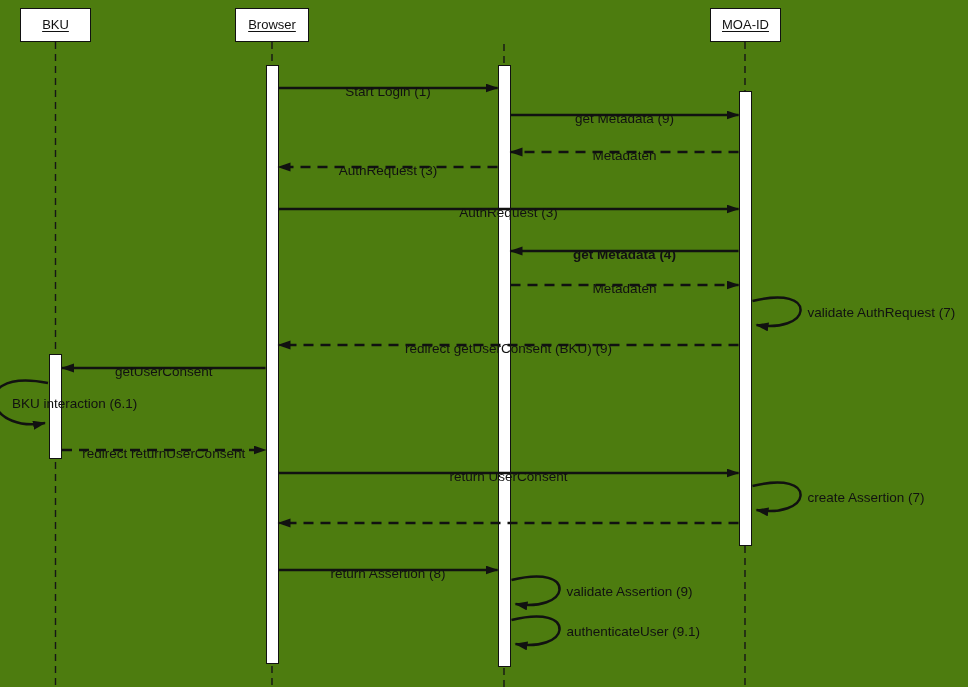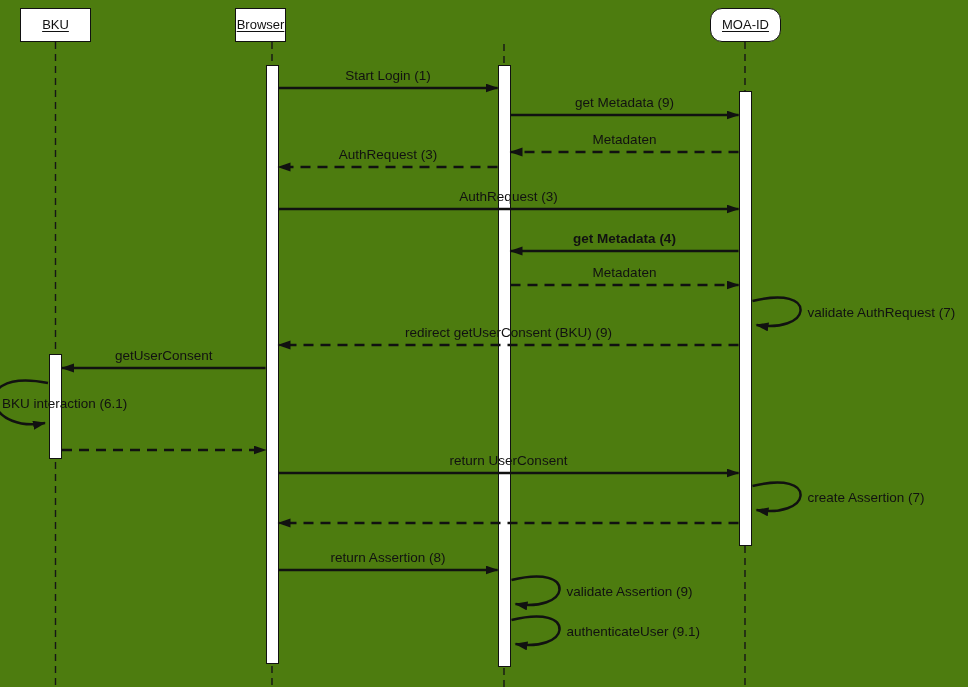--- a/index.html
+++ b/index.html
@@ -51,21 +51,21 @@
     text-decoration: underline;
     text-underline-offset: 2px;
   }
   .msg-label {
     position: absolute;
     font-size: 13.5px;
     line-height: 17px;
     white-space: nowrap;
     z-index: 4;
   }
-  .msg-label.centered { transform: translateX(-50%); }
+  .msg-label.centered { transform: translateX(-50%); margin-top: 16px; }
   .arrow-line        { stroke: #111111; stroke-width: 2.4; fill: none; }
   .arrow-line.dash   { stroke-dasharray: 10 7; }
   .loop-path         { stroke: #111111; stroke-width: 2.5; fill: none; }
 </style>
 </head>
 <body>
 
 <div id="canvas">
     <svg class="layer lifelines" width="968" height="687">
       <line class="lifeline" x1="55.5" x2="55.5" y1="42" y2="687"></line>
@@ -94,39 +94,40 @@
       <line class="arrow-line" x1="278.5" y1="473" x2="738.5" y2="473" marker-end="url(#arrowhead)"></line>
       <path class="loop-path" d="M 752.5,486 C 785.5,478 801.5,485 800.5,496 C 799.5,506 781.5,514 756.5,510" marker-end="url(#arrowhead)"></path>
       <line class="arrow-line dash" x1="738.5" y1="523" x2="278.5" y2="523" marker-end="url(#arrowhead)"></line>
       <line class="arrow-line" x1="278.5" y1="570" x2="497.5" y2="570" marker-end="url(#arrowhead)"></line>
       <path class="loop-path" d="M 511.5,580 C 544.5,572 560.5,579 559.5,590 C 558.5,600 540.5,608 515.5,604" marker-end="url(#arrowhead)"></path>
       <path class="loop-path" d="M 511.5,620 C 544.5,612 560.5,619 559.5,630 C 558.5,640 540.5,648 515.5,644" marker-end="url(#arrowhead)"></path>
     </svg>
     <div class="actor-box" style="left: 20px; top: 8px; width: 71px; height: 34px;">
       <span class="actor-label">BKU</span>
     </div>
-    <div class="actor-box" style="left: 235px; top: 8px; width: 51px; height: 34px;">
+    <div class="actor-box" style="left: 235px; top: 8px; width: 74px; height: 34px;">
       <span class="actor-label">Browser</span>
     </div>
-    <div class="actor-box" style="left: 710px; top: 8px; width: 71px; height: 34px; border-radius: 12px;">
+    <div class="actor-box" style="left: 710px; top: 8px; width: 71px; height: 34px;">
       <span class="actor-label">MOA-ID</span>
     </div>
     <div class="activation-bar" style="left: 265.5px; top: 65px; height: 599px;"></div>
     <div class="activation-bar" style="left: 497.5px; top: 65px; height: 602px;"></div>
     <div class="activation-bar" style="left: 738.5px; top: 91px; height: 455px;"></div>
     <div class="activation-bar" style="left: 49px; top: 354px; height: 105px;"></div>
     <div class="msg-label centered" style="left: 388px; top: 67px;">Start Login (1)</div>
     <div class="msg-label centered" style="left: 624.5px; top: 94px;">get Metadata (9)</div>
     <div class="msg-label centered" style="left: 624.5px; top: 131px;">Metadaten</div>
     <div class="msg-label centered" style="left: 388px; top: 146px;">AuthRequest (3)</div>
     <div class="msg-label centered" style="left: 508.5px; top: 188px;">AuthRequest (3)</div>
     <div class="msg-label centered" style="left: 624.5px; top: 230px; font-weight: bold;">get Metadata (4)</div>
     <div class="msg-label centered" style="left: 624.5px; top: 264px;">Metadaten</div>
     <div class="msg-label" style="left: 807.5px; top: 304px;">validate AuthRequest (7)</div>
     <div class="msg-label centered" style="left: 508.5px; top: 324px;">redirect getUserConsent (BKU) (9)</div>
     <div class="msg-label centered" style="left: 163.75px; top: 347px;">getUserConsent</div>
-    <div class="msg-label" style="left: 2px; top: 395px;">BKU interaction (6.1)</div>
+    <div class="msg-label" style="left: 12px; top: 395px;">BKU interaction (6.1)</div>
+    <div class="msg-label centered" style="left: 163.75px; top: 429px;">redirect returnUserConsent</div>
     <div class="msg-label centered" style="left: 508.5px; top: 452px;">return UserConsent</div>
     <div class="msg-label" style="left: 807.5px; top: 489px;">create Assertion (7)</div>
     <div class="msg-label centered" style="left: 388px; top: 549px;">return Assertion (8)</div>
     <div class="msg-label" style="left: 566.5px; top: 583px;">validate Assertion (9)</div>
     <div class="msg-label" style="left: 566.5px; top: 623px;">authenticateUser (9.1)</div>
   </div>
 
 </body></html>

